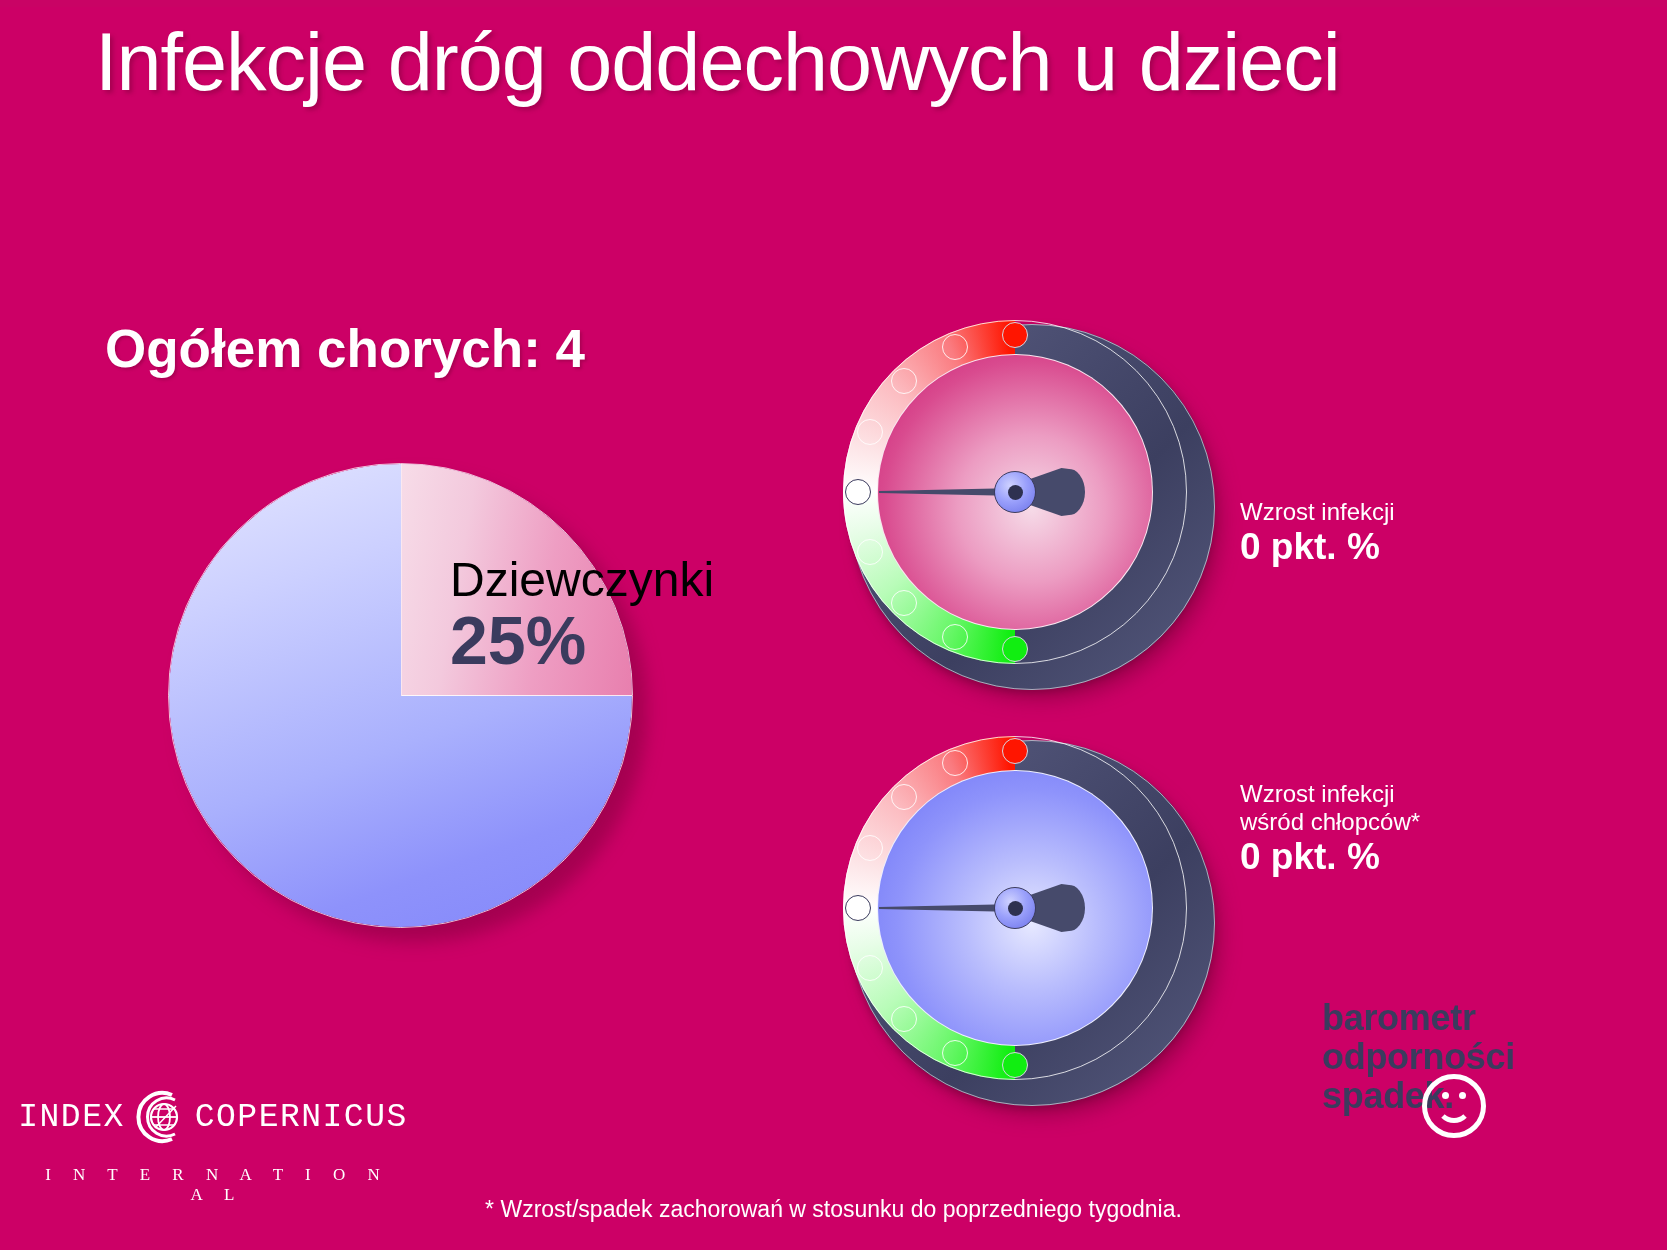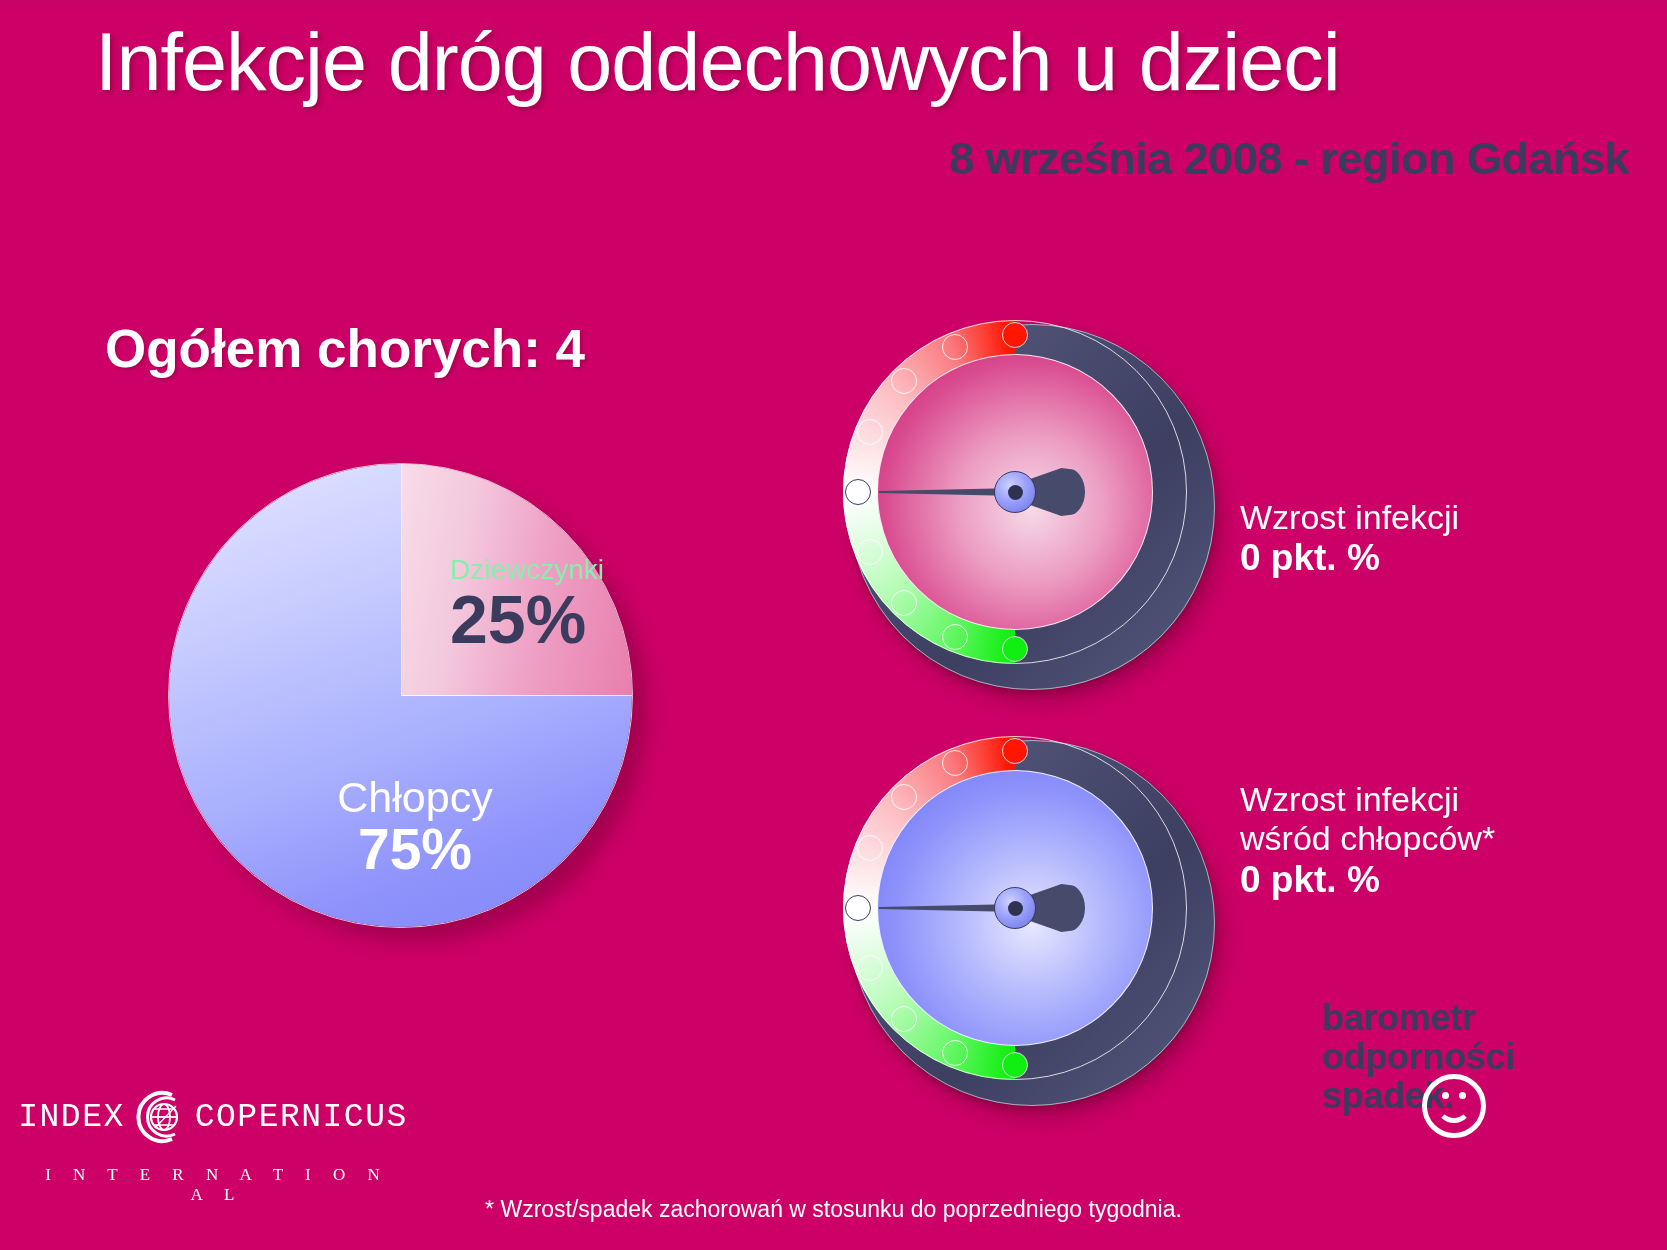--- a/index.html
+++ b/index.html
@@ -63,21 +63,21 @@
     position:absolute;left:50%;top:0;width:50%;height:50%;
     background:linear-gradient(100deg,#f7dce8 0%,#f3c9dd 28%,#ee9ec3 62%,#e87fae 100%);
     border-left:1px solid rgba(255,255,255,.8);
     border-bottom:1px solid rgba(255,255,255,.8);
     box-sizing:border-box;
   }
   .pie-label{
     position:absolute;text-align:center;white-space:nowrap;line-height:1.04;
   }
   .pl-girls{left:290px;top:100px;width:320px;text-align:left;}
-  .pl-girls .name{font-size:28px;color:#86efac;}
+  .pl-girls .name{font-size:48px;color:#000000;}
   .pl-girls .val{font-size:68px;font-weight:bold;color:#3b3b5e;}
   .pl-boys{left:60px;top:320px;width:390px;}
   .pl-boys .name{font-size:43px;color:#ffffff;}
   .pl-boys .val{font-size:57px;font-weight:bold;color:#ffffff;}
 
   
   .gauge{position:absolute;width:382px;height:382px;}
   .g1{left:843px;top:320px;}
   .g2{left:843px;top:736px;}
 
@@ -150,21 +150,21 @@
   }
   .n-hub::after{
     content:"";position:absolute;left:50%;top:50%;width:15px;height:15px;
     margin:-7.5px 0 0 -7.5px;border-radius:50%;background:#2e3150;
   }
 
   
   .g-caption{position:absolute;white-space:nowrap;line-height:1.16;}
   .gc1{left:1240px;top:498px;}
   .gc2{left:1240px;top:780px;}
-  .g-caption .ln{font-size:34px;color:#ffffff;}
+  .g-caption .ln{font-size:24px;color:#ffffff;}
   .g-caption .val{font-size:37px;font-weight:bold;color:#ffffff;}
 
   
   .barometr{position:absolute;left:1322px;top:1000px;line-height:1.0;}
   .barometr .bl{
     font-size:36px;font-weight:bold;color:#3b3b5e;letter-spacing:-.3px;
     display:block;margin-bottom:3px;
   }
   .smiley{
     position:absolute;left:100px;top:74px;width:64px;height:64px;border-radius:50%;
@@ -201,37 +201,32 @@
   }
 </style>
 </head>
 <body>
 
 <div id="stage">
 
   <div class="top-band"></div>
 
   <div class="title">Infekcje dróg oddechowych u dzieci</div>
-  <div class="subtitle">8 września 2008 - region Gdańsk</div>
 
   <div class="total">Ogółem chorych: 4</div>
 
   <div class="pie-wrap">
     <div class="pie-shadow"></div>
     <div class="pie">
       <div class="slice-boys"></div>
       <div class="slice-girls"></div>
     </div>
     <div class="pie-label pl-girls">
       <div class="name">Dziewczynki</div>
       <div class="val">25%</div>
-    </div>
-    <div class="pie-label pl-boys">
-      <div class="name">Chłopcy</div>
-      <div class="val">75%</div>
     </div>
   </div>
 
   <div class="gauge g1">
     <div class="g-shadow"></div>
     <div class="g-ring-dark"></div>
     <div class="g-ring-color"></div>
     <div class="g-face face-pink"></div>
     <div class="ticks">
         <span class="tick end-red" style="left: 172px; top: 15px;"></span>

